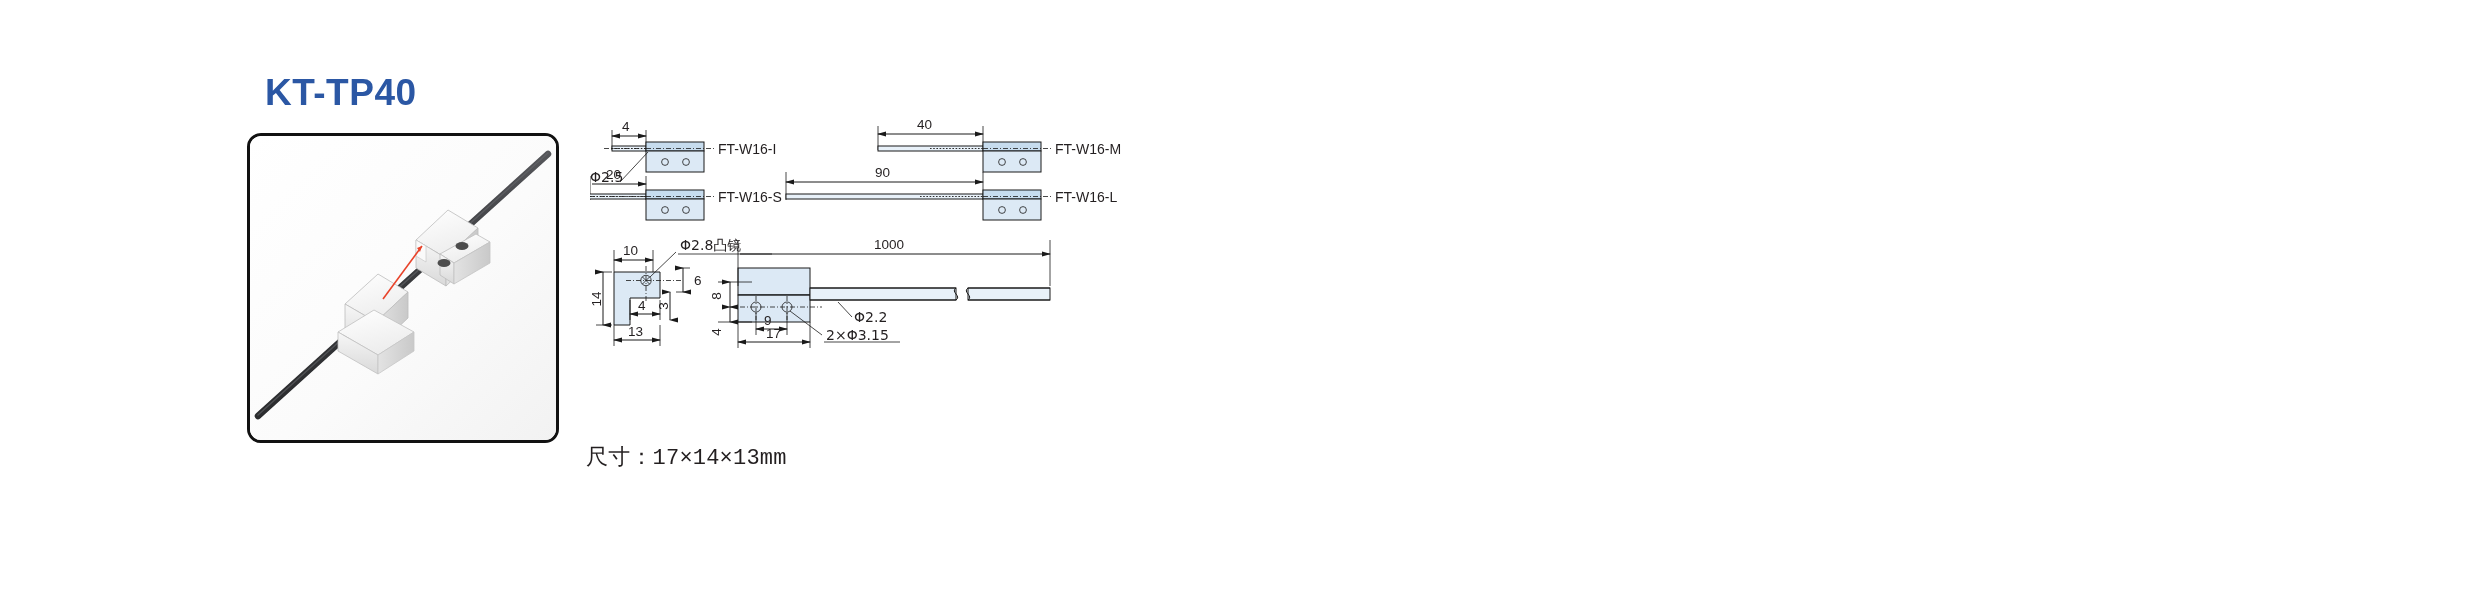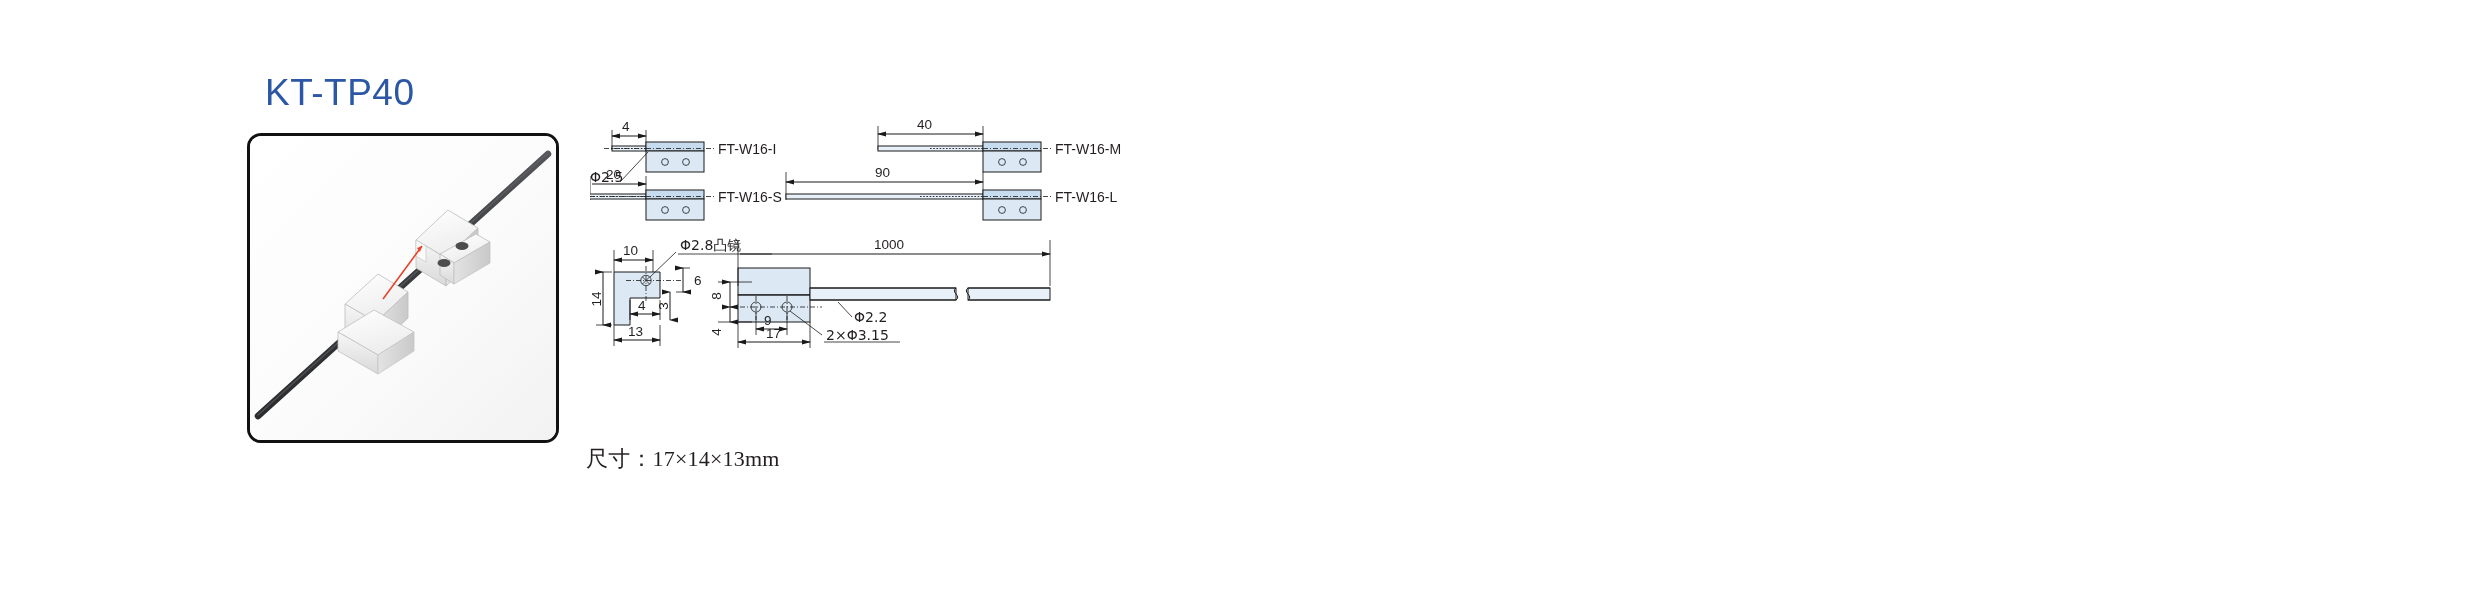--- a/index.html
+++ b/index.html
@@ -7,41 +7,41 @@
   body{
     width:2480px;height:602px;position:relative;overflow:hidden;
     font-family:"Liberation Sans","DejaVu Sans",sans-serif;
     color:#231f20;
   }
   .page{position:absolute;left:0;top:0;width:2480px;height:602px;background:#fff;}
 
   
   .title{
     position:absolute;left:265px;top:74px;
-    font-size:37px;letter-spacing:.5px;font-weight:400;
+    font-size:37px;letter-spacing:.5px;font-weight:700;
     color:#2b57a4;white-space:nowrap;line-height:1;
   }
 
   
   .photo-frame{
     position:absolute;left:247px;top:133px;width:306px;height:304px;
     border:3px solid #111;border-radius:14px;background:#ffffff;overflow:hidden;
   }
   .photo-inner{position:absolute;inset:0;}
   .photo-svg{position:absolute;left:0;top:0;width:100%;height:100%;}
 
   
   .drawings{position:absolute;left:590px;top:120px;width:620px;height:300px;}
   .drawings svg{display:block;}
 
   
   .specs{
     position:absolute;left:586px;top:443px;
     font-size:22px;line-height:31px;color:#231f20;
-    font-family:Liberation Serif, serif;
+    font-family:Liberation Mono, monospace;
     white-space:nowrap;
   }
   .specs div{letter-spacing:.2px;}
 </style>
 </head>
 <body>
 
 <div class="page">
 
   <div class="title">KT-TP40</div>

